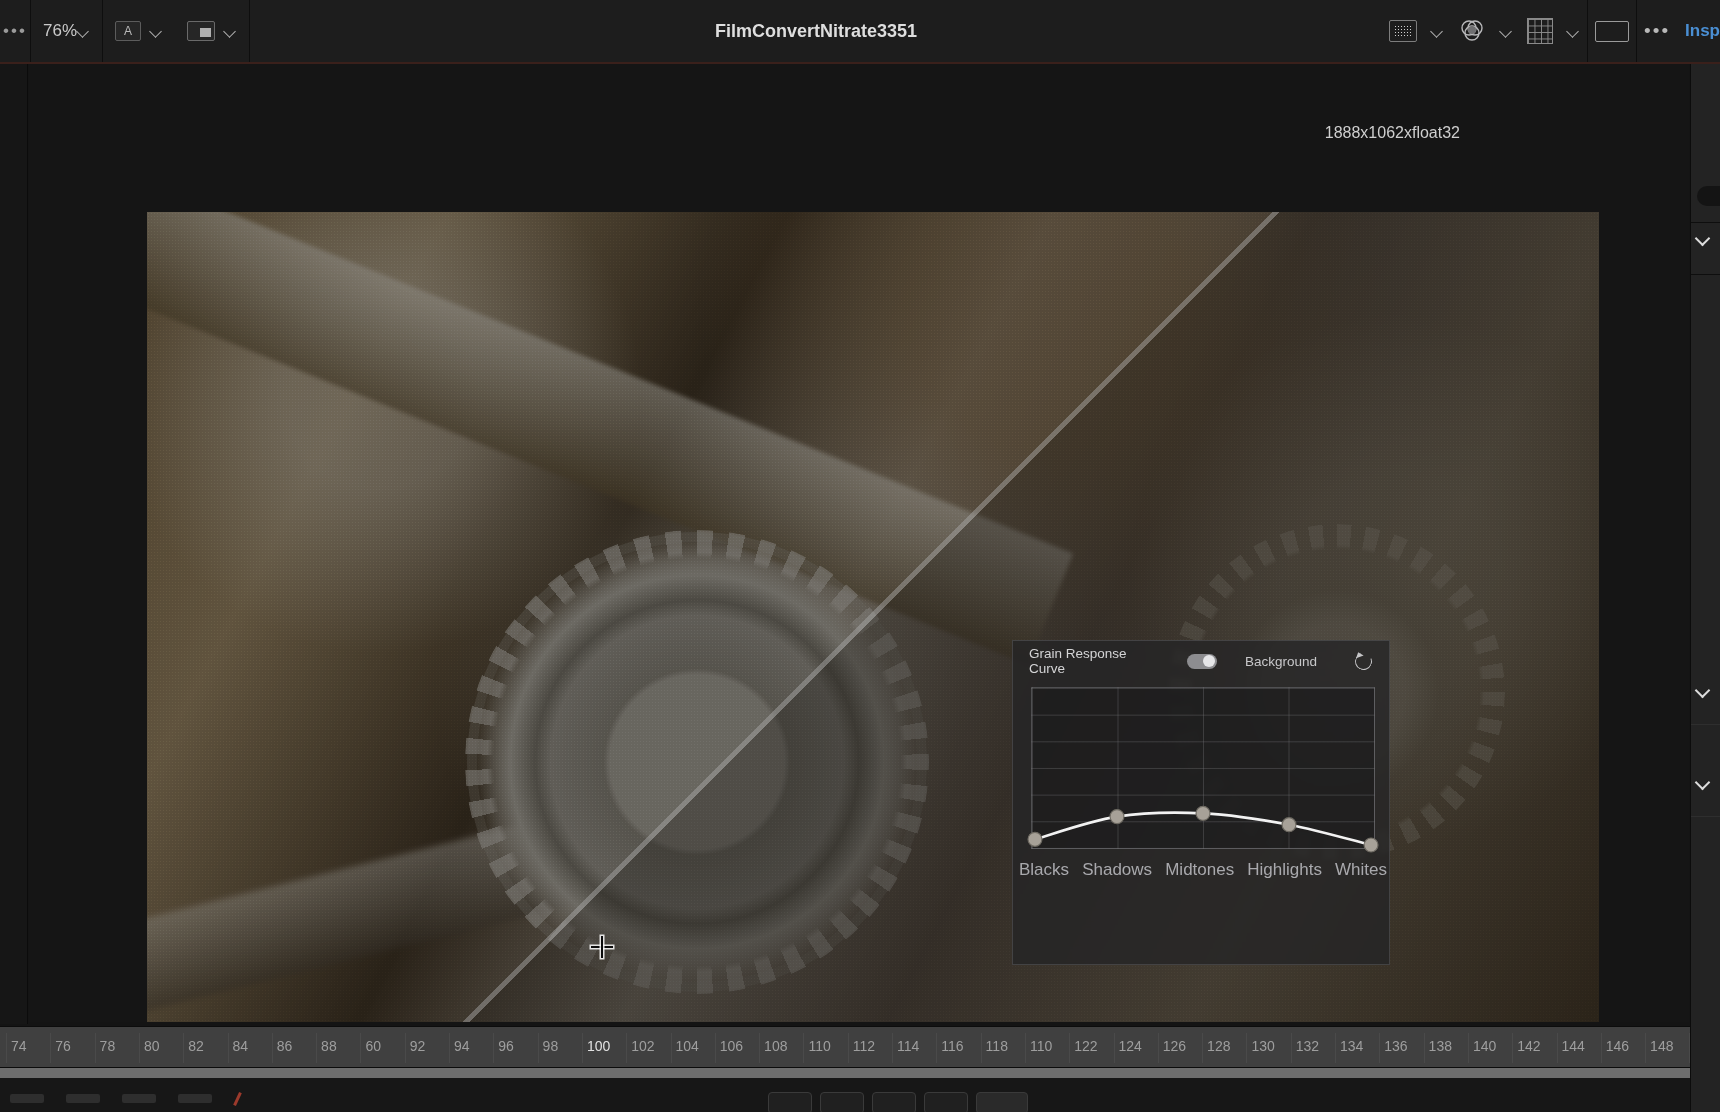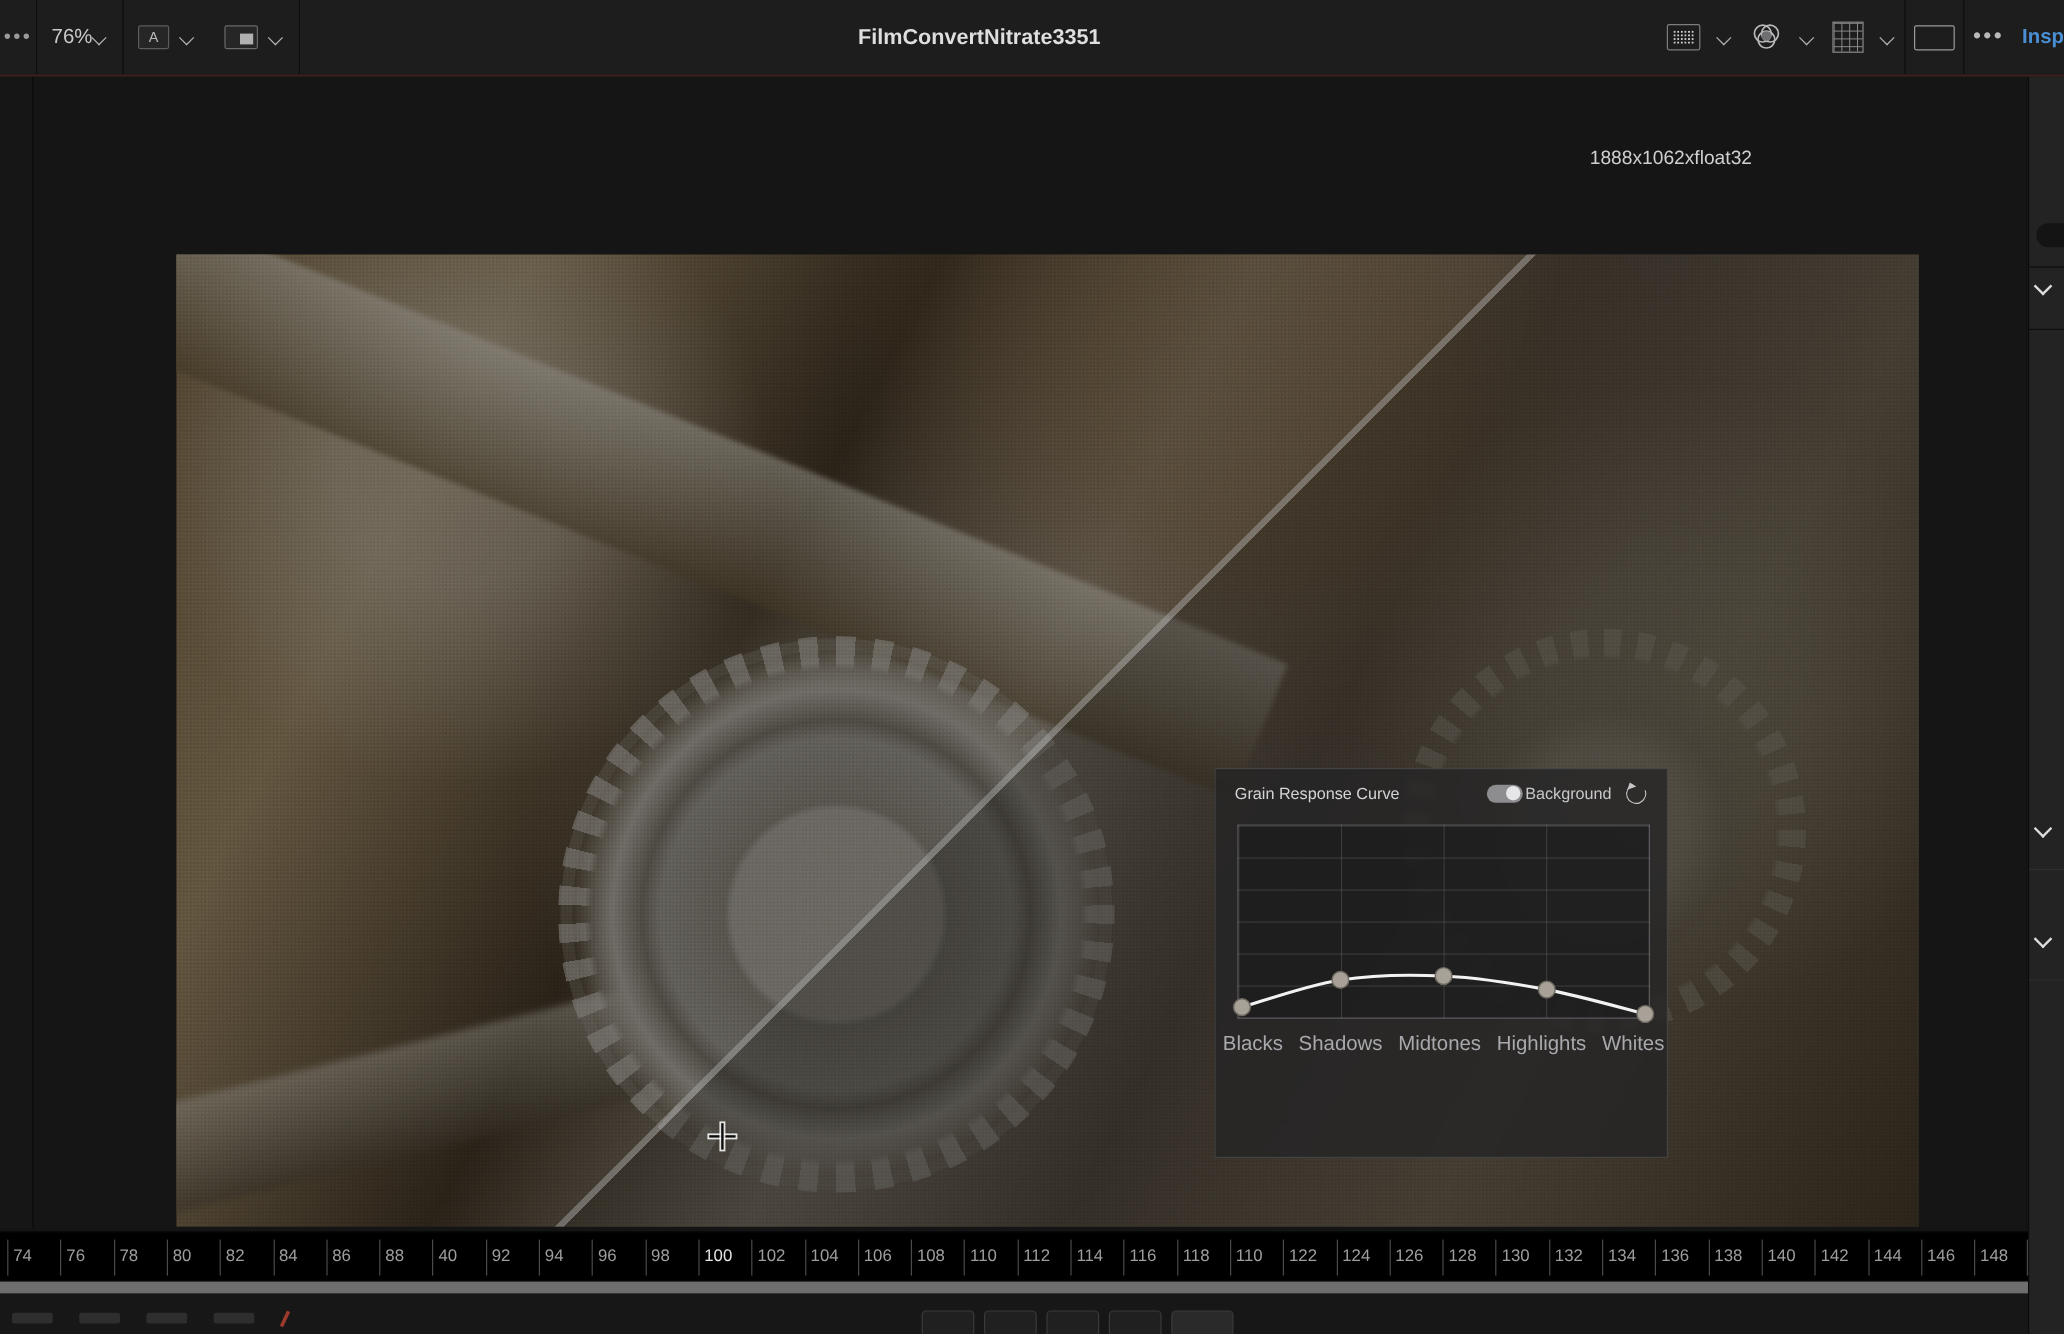--- a/index.html
+++ b/index.html
@@ -170,21 +170,21 @@
     border-radius: 0 60% 0 0;
     transform: skewX(-6deg);
   }
   .ico-wheel {
     width:15px; height:15px; border-radius:50%; border:1.3px solid #cdcdcf;
     display:flex; align-items:center; justify-content:center;
   }
   .ico-wheel::after{ content:""; width:4px; height:4px; background:#d6d6d8; border-radius:1px;}
   .minus-bar { width:16px; height:2px; background:#cfcfd1; }
 
-  .gp-head { display:flex; align-items:center; height: 40px; padding: 0 16px; gap: 2px; }
+  .gp-head { display:flex; align-items:center; height: 40px; padding: 0 16px; gap: 28px; }
   .gp-title { color:#d4d4d6; font-size:13.5px; flex:1; }
   .toggle {
     width: 30px; height: 15px; border-radius: 8px; background: #8d8d90; position: relative; flex:none;
   }
   .toggle::after{
     content:""; position:absolute; right:1.5px; top:1.5px; width:12px; height:12px; border-radius:50%;
     background:#e6e6e8;
   }
   .toggle-label { color:#c8c8ca; font-size:13.5px; }
   .reset-ico { width:20px; height:20px; position:relative; flex:none; margin-left:8px;}
@@ -211,21 +211,21 @@
   .graph-svg { position:absolute; left:0; top:0; right:0; bottom:34px; width:100%; height:162px; overflow:visible;}
   .axis-labels {
     position:absolute; left:-12px; right:-12px; bottom:0; height: 26px;
     display:flex; justify-content:space-between; align-items:center; padding: 0 0px;
   }
   .axis-labels span { color:#a9a9ad; font-size:17px; }
 
   
   .ruler {
     position:absolute; left:0; top:1026px; width:1720px; height: 42px;
-    background:#000000; border-top:1px solid #0c0c0c; border-bottom:1px solid #0c0c0c;
+    background:#404040; border-top:1px solid #0c0c0c; border-bottom:1px solid #0c0c0c;
     overflow:hidden;
   }
   .tick { position:absolute; top:0; height:42px; }
   .tick .bar { position:absolute; left:0; top:6px; width:1px; height:30px; background:#4a4a4a; }
   .tick .num { position:absolute; left:5px; top:11px; color:#9e9e9e; font-size:14px; white-space:nowrap;}
   .tick.major .num { color:#e2e2e2; }
   .playhead { position:absolute; top:2px; width:4px; height:38px; background:#d3a43a; }
 
   
   .bottom-strip { position:absolute; left:0; top:1068px; width:1720px; height:10px; background:#6e6e6e; }
@@ -393,21 +393,21 @@
       <div class="tick" style="left: 271.8px;">
         <div class="bar"></div>
         <div class="num">86</div>
       </div>
       <div class="tick" style="left: 316.1px;">
         <div class="bar"></div>
         <div class="num">88</div>
       </div>
       <div class="tick" style="left: 360.4px;">
         <div class="bar"></div>
-        <div class="num">40</div>
+        <div class="num">60</div>
       </div>
       <div class="tick" style="left: 404.7px;">
         <div class="bar"></div>
         <div class="num">92</div>
       </div>
       <div class="tick" style="left: 449px;">
         <div class="bar"></div>
         <div class="num">94</div>
       </div>
       <div class="tick" style="left: 493.3px;">

